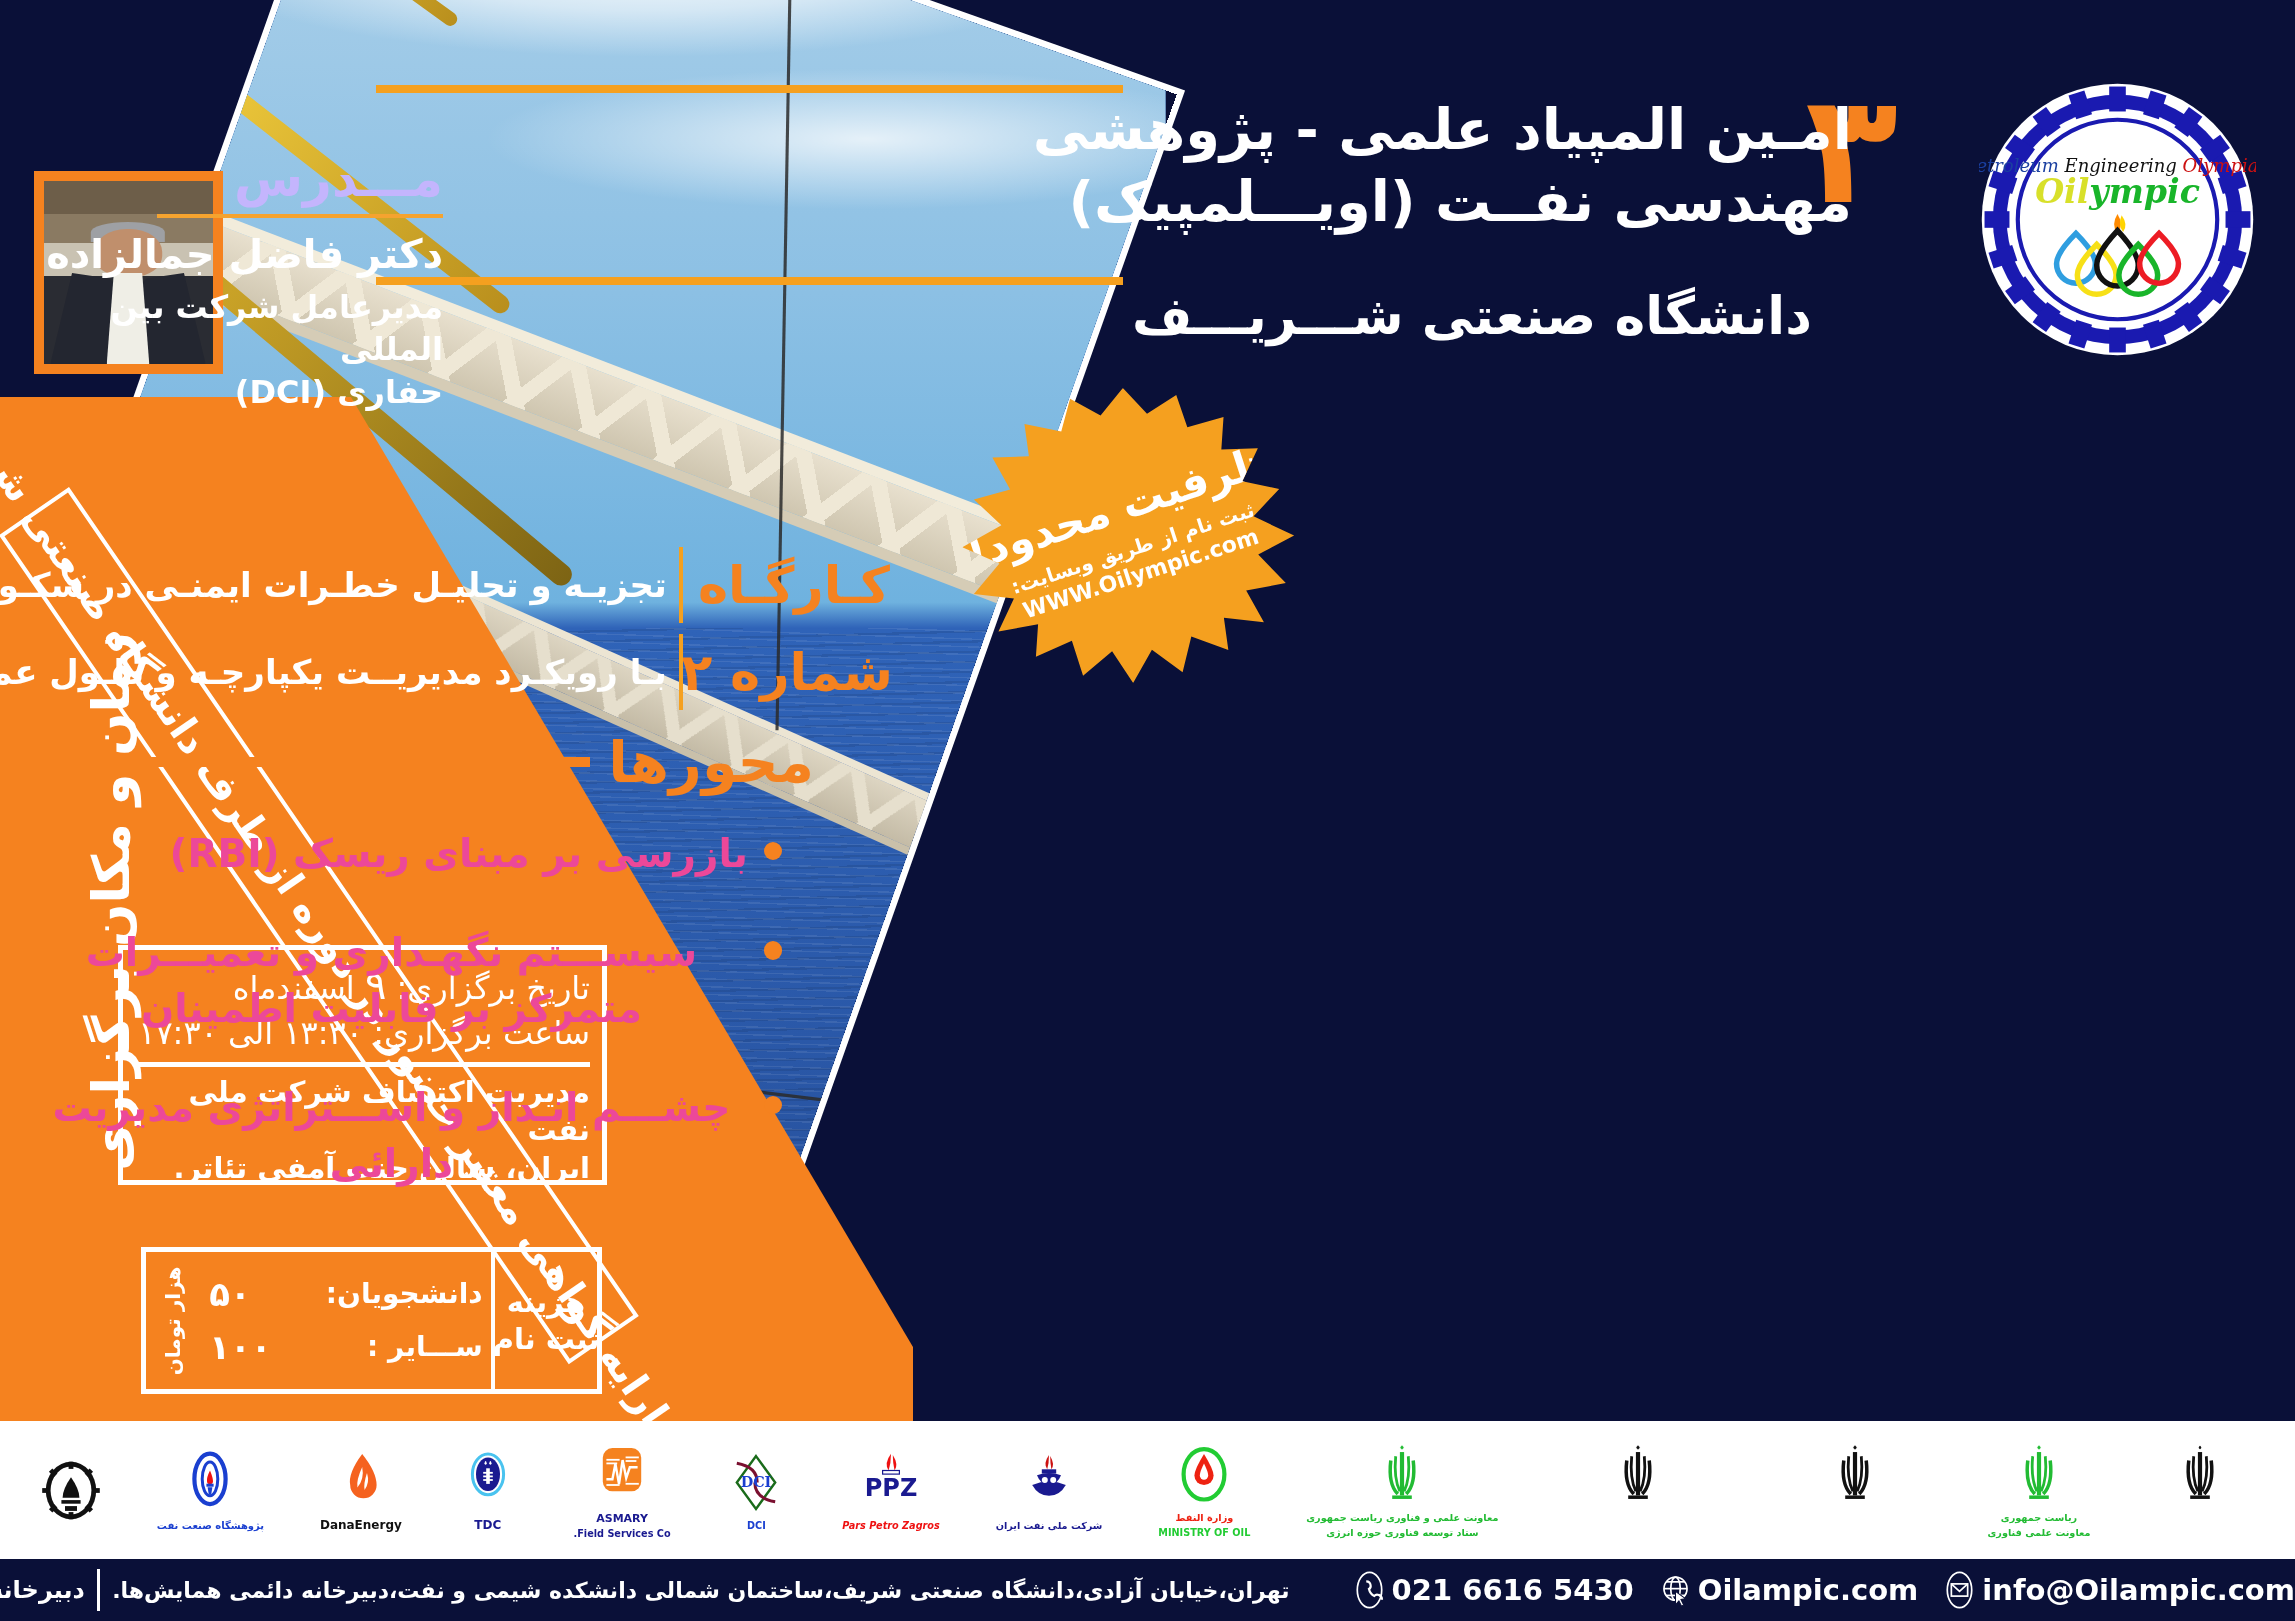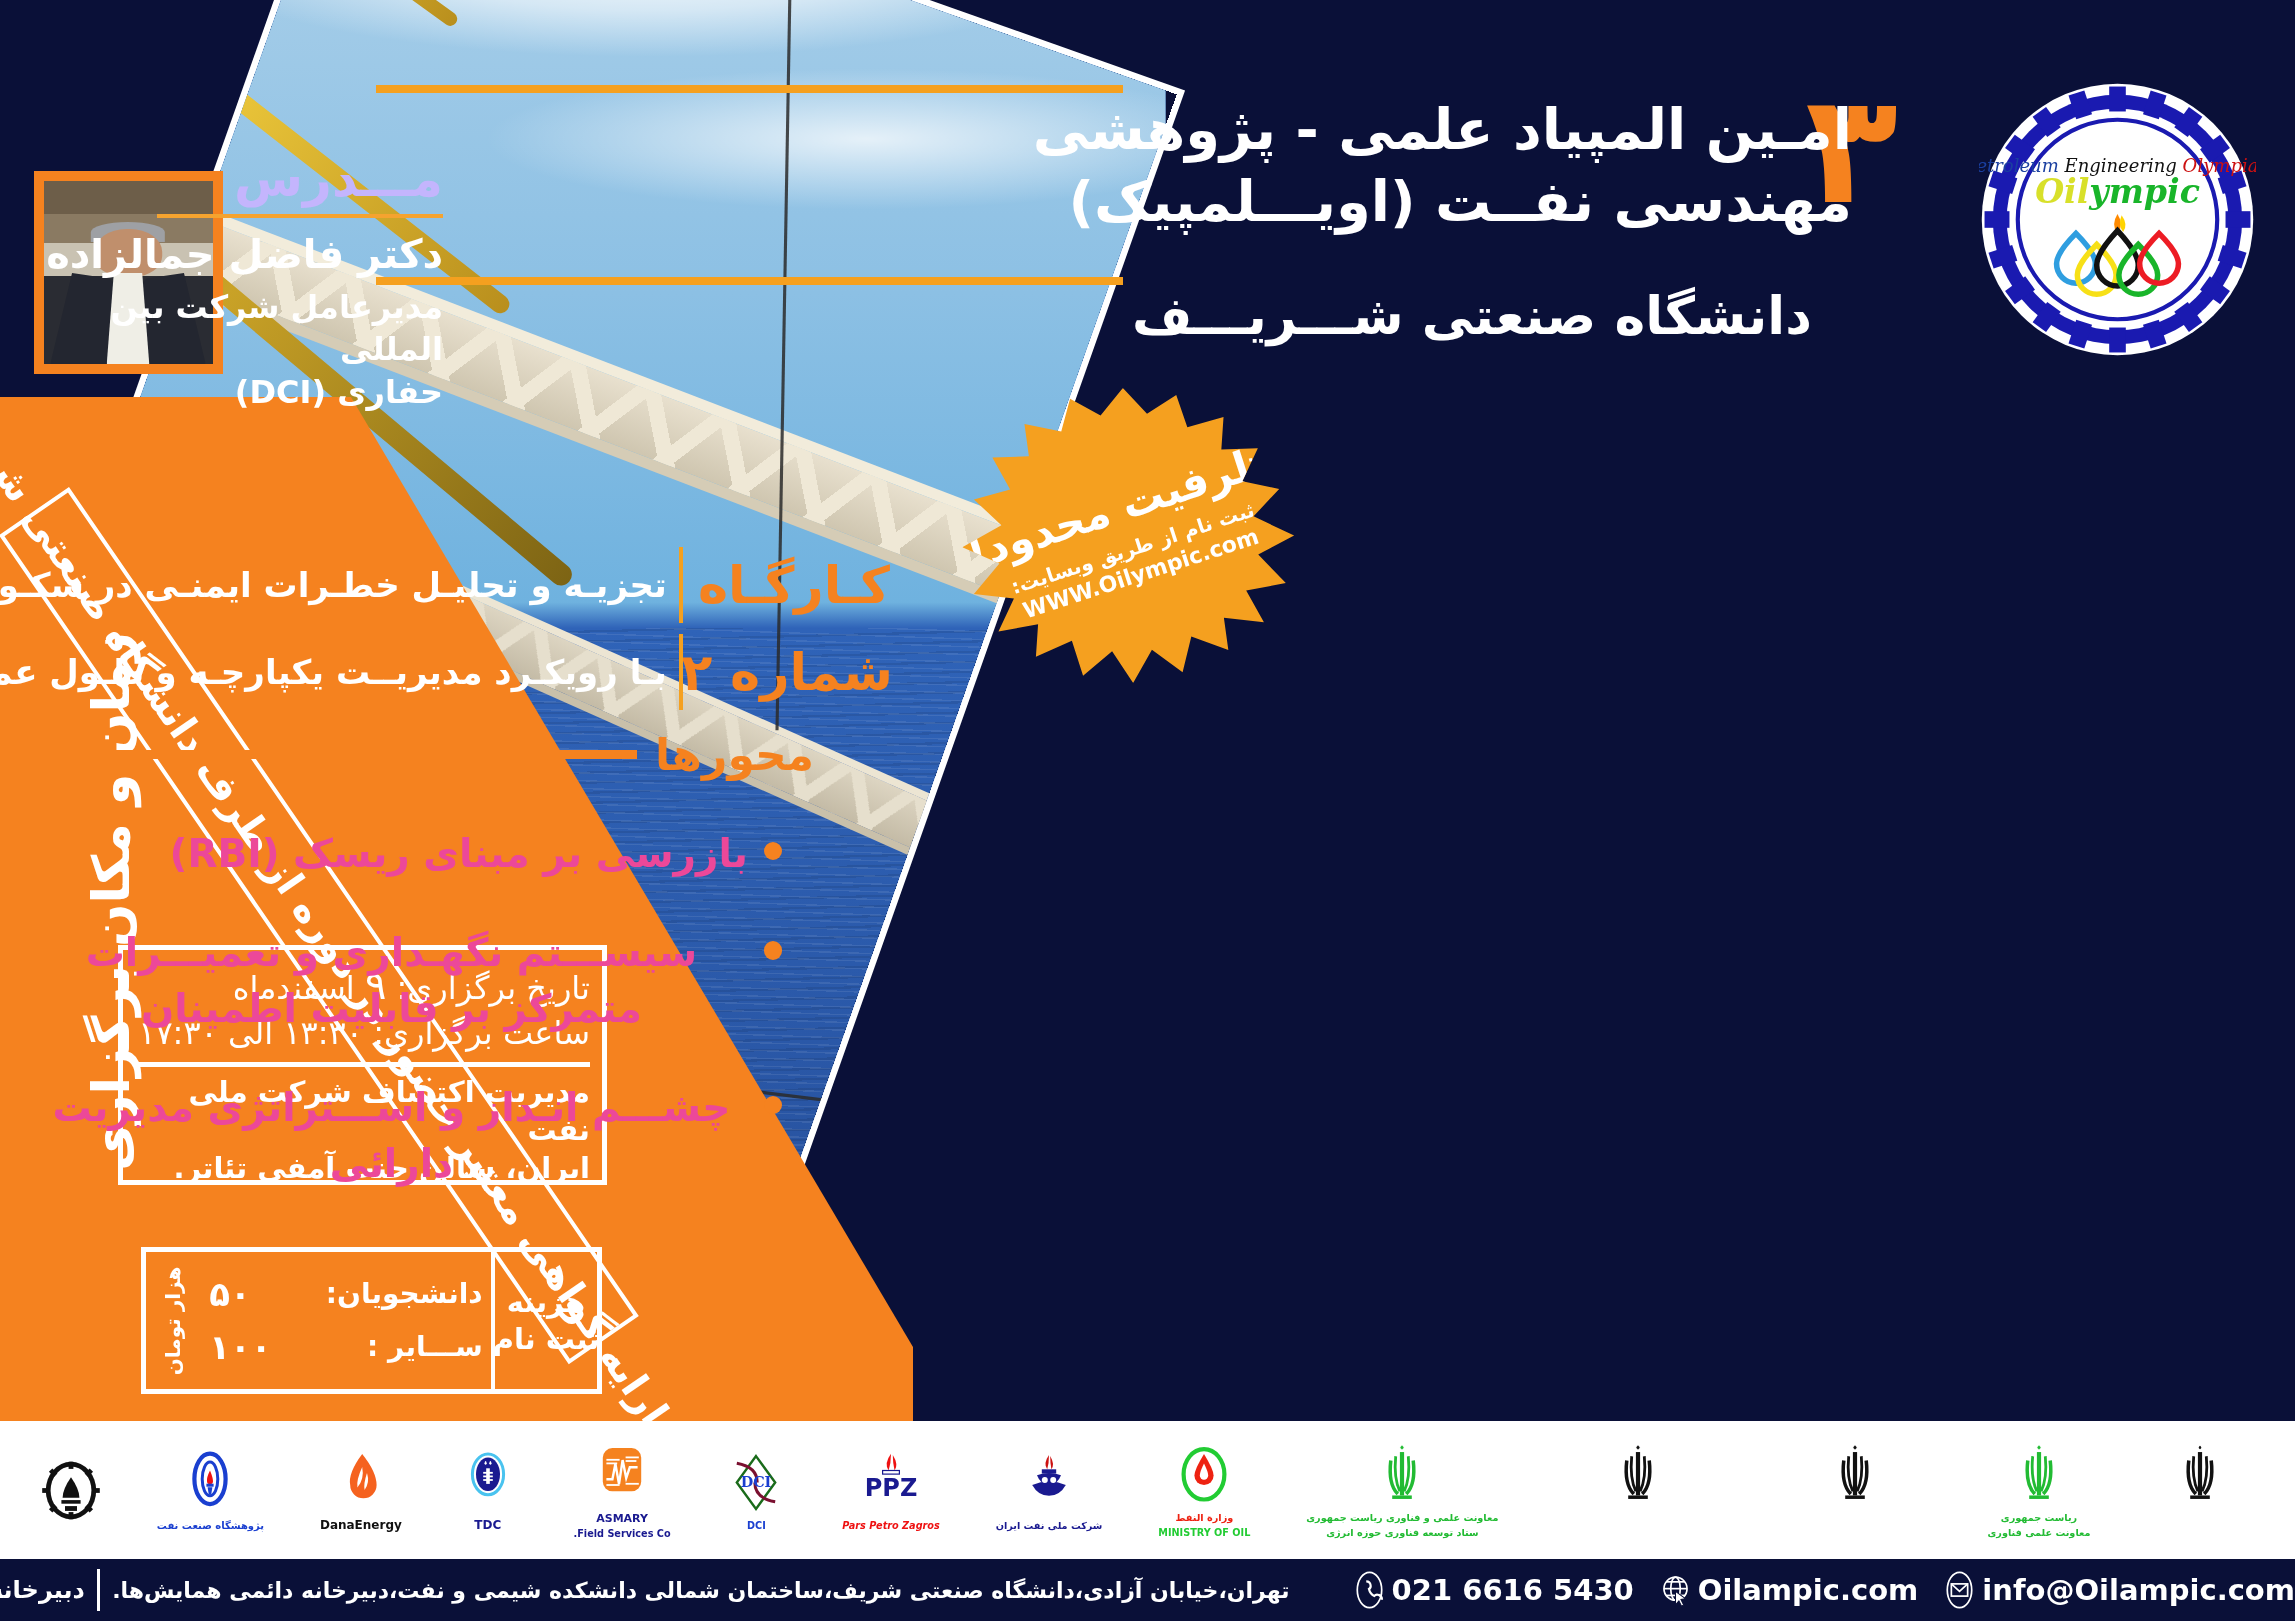--- a/index.html
+++ b/index.html
@@ -247,21 +247,21 @@
     font-size:51px;font-weight:700;color:#f5821f;white-space:nowrap;letter-spacing:4.6px;
     text-align:center;width:198px;
   }
   .ws-bar{width:4.2px;height:76px;background:#f5a01f;margin:0 12px;}
   .ws-val{font-size:34px;font-weight:700;color:#fff;white-space:nowrap;}
 
   .mehvar-head{
     position:absolute;right:1481px;top:729px;
     display:flex;align-items:center;direction:rtl;
   }
-  .mehvar-word{font-size:44px;font-weight:700;color:#f5821f;white-space:nowrap;}
+  .mehvar-word{font-size:57px;font-weight:700;color:#f5821f;white-space:nowrap;}
   .mehvar-line{width:535px;height:9.2px;background:#f5821f;margin-right:18.5px;}
 
   .bullets{
     position:absolute;right:1513px;top:826px;width:747px;direction:rtl;
   }
   .bullet{display:flex;align-items:flex-start;margin-bottom:44px;}
   .dot{
     width:18.5px;height:18.5px;border-radius:50%;background:#f5821f;
     flex:0 0 18.5px;margin-top:15.7px;margin-left:15.7px;
   }

